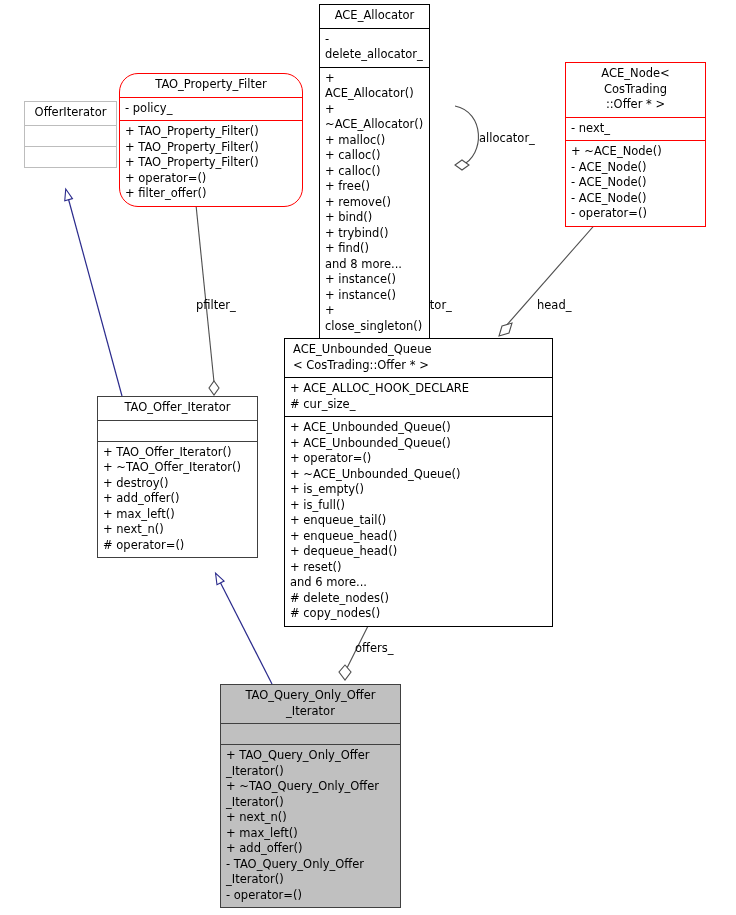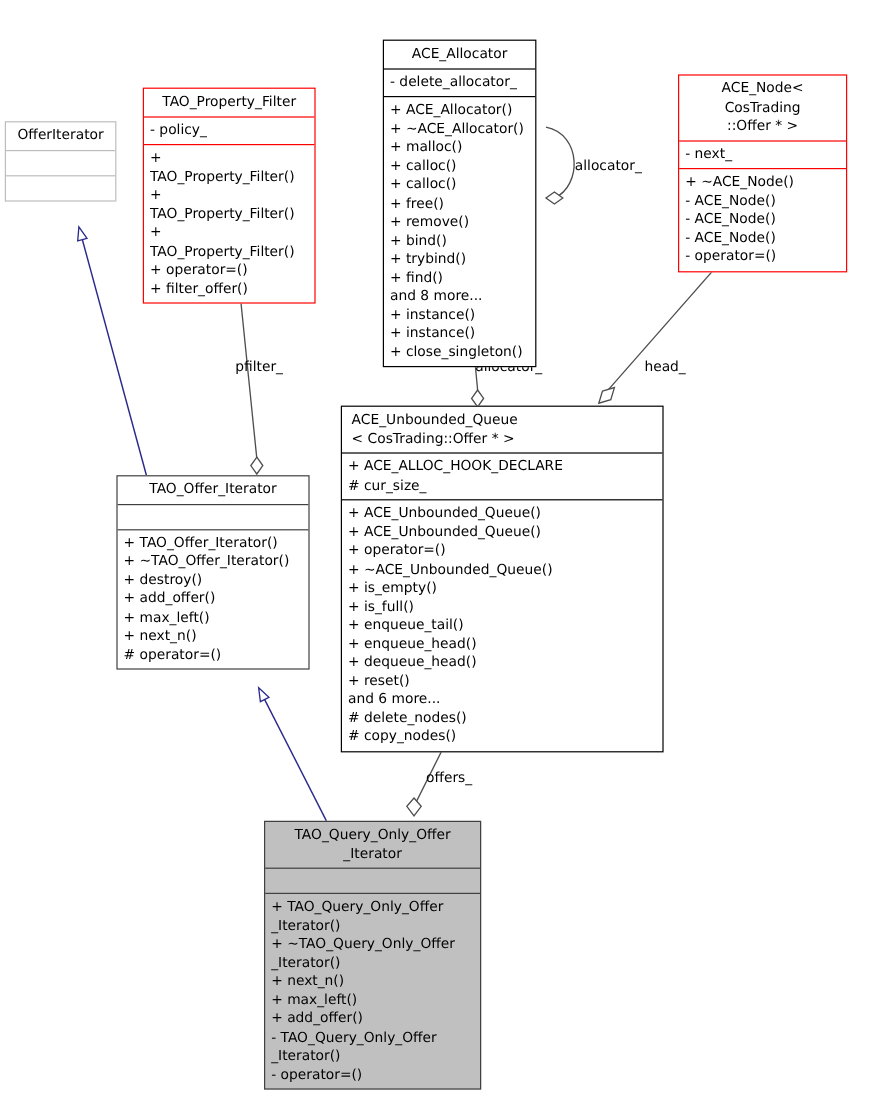--- a/index.html
+++ b/index.html
@@ -61,20 +61,21 @@
   .uml-box.red {
     border-color: #ff0000;
   }
   .uml-box.red .sep {
     border-top-color: #ff0000;
   }
 
   
   .uml-box.grey-outline {
     border-color: #bdbdbd;
+    margin-left: 20px;
   }
   .uml-box.grey-outline .sep {
     border-top-color: #bdbdbd;
   }
 
   
   .uml-box.filled {
     background: #c0c0c0;
     border-color: #404040;
   }
@@ -142,37 +143,37 @@
   <div class="edge-label" style="left:355px; top:641px;">offers_</div>
 
   <div class="uml-box grey-outline" style="left:4px; top:101px; width:93px;">
     <div class="title">OfferIterator</div>
     <div class="sep"></div>
     <div class="compartment empty"></div>
     <div class="sep"></div>
     <div class="compartment empty"></div>
   </div>
 
-  <div class="uml-box red" style="left:119px; top:73px; width:144px;">
+  <div class="uml-box red" style="left:119px; top:73px; width:184px;border-radius:19px;">
     <div class="title">TAO_Property_Filter</div>
     <div class="sep"></div>
     <div class="compartment">
         <div class="member">- policy_</div>
       </div>
     <div class="sep"></div>
     <div class="compartment">
         <div class="member">+ TAO_Property_Filter()</div>
         <div class="member">+ TAO_Property_Filter()</div>
         <div class="member">+ TAO_Property_Filter()</div>
         <div class="member">+ operator=()</div>
         <div class="member">+ filter_offer()</div>
       </div>
   </div>
 
-  <div class="uml-box" style="left:319px; top:4px; width:128px;margin-top:29px;">
+  <div class="uml-box" style="left:319px; top:4px; width:111px;">
     <div class="title">ACE_Allocator</div>
     <div class="sep"></div>
     <div class="compartment">
         <div class="member">- delete_allocator_</div>
       </div>
     <div class="sep"></div>
     <div class="compartment">
         <div class="member">+ ACE_Allocator()</div>
         <div class="member">+ ~ACE_Allocator()</div>
         <div class="member">+ malloc()</div>

